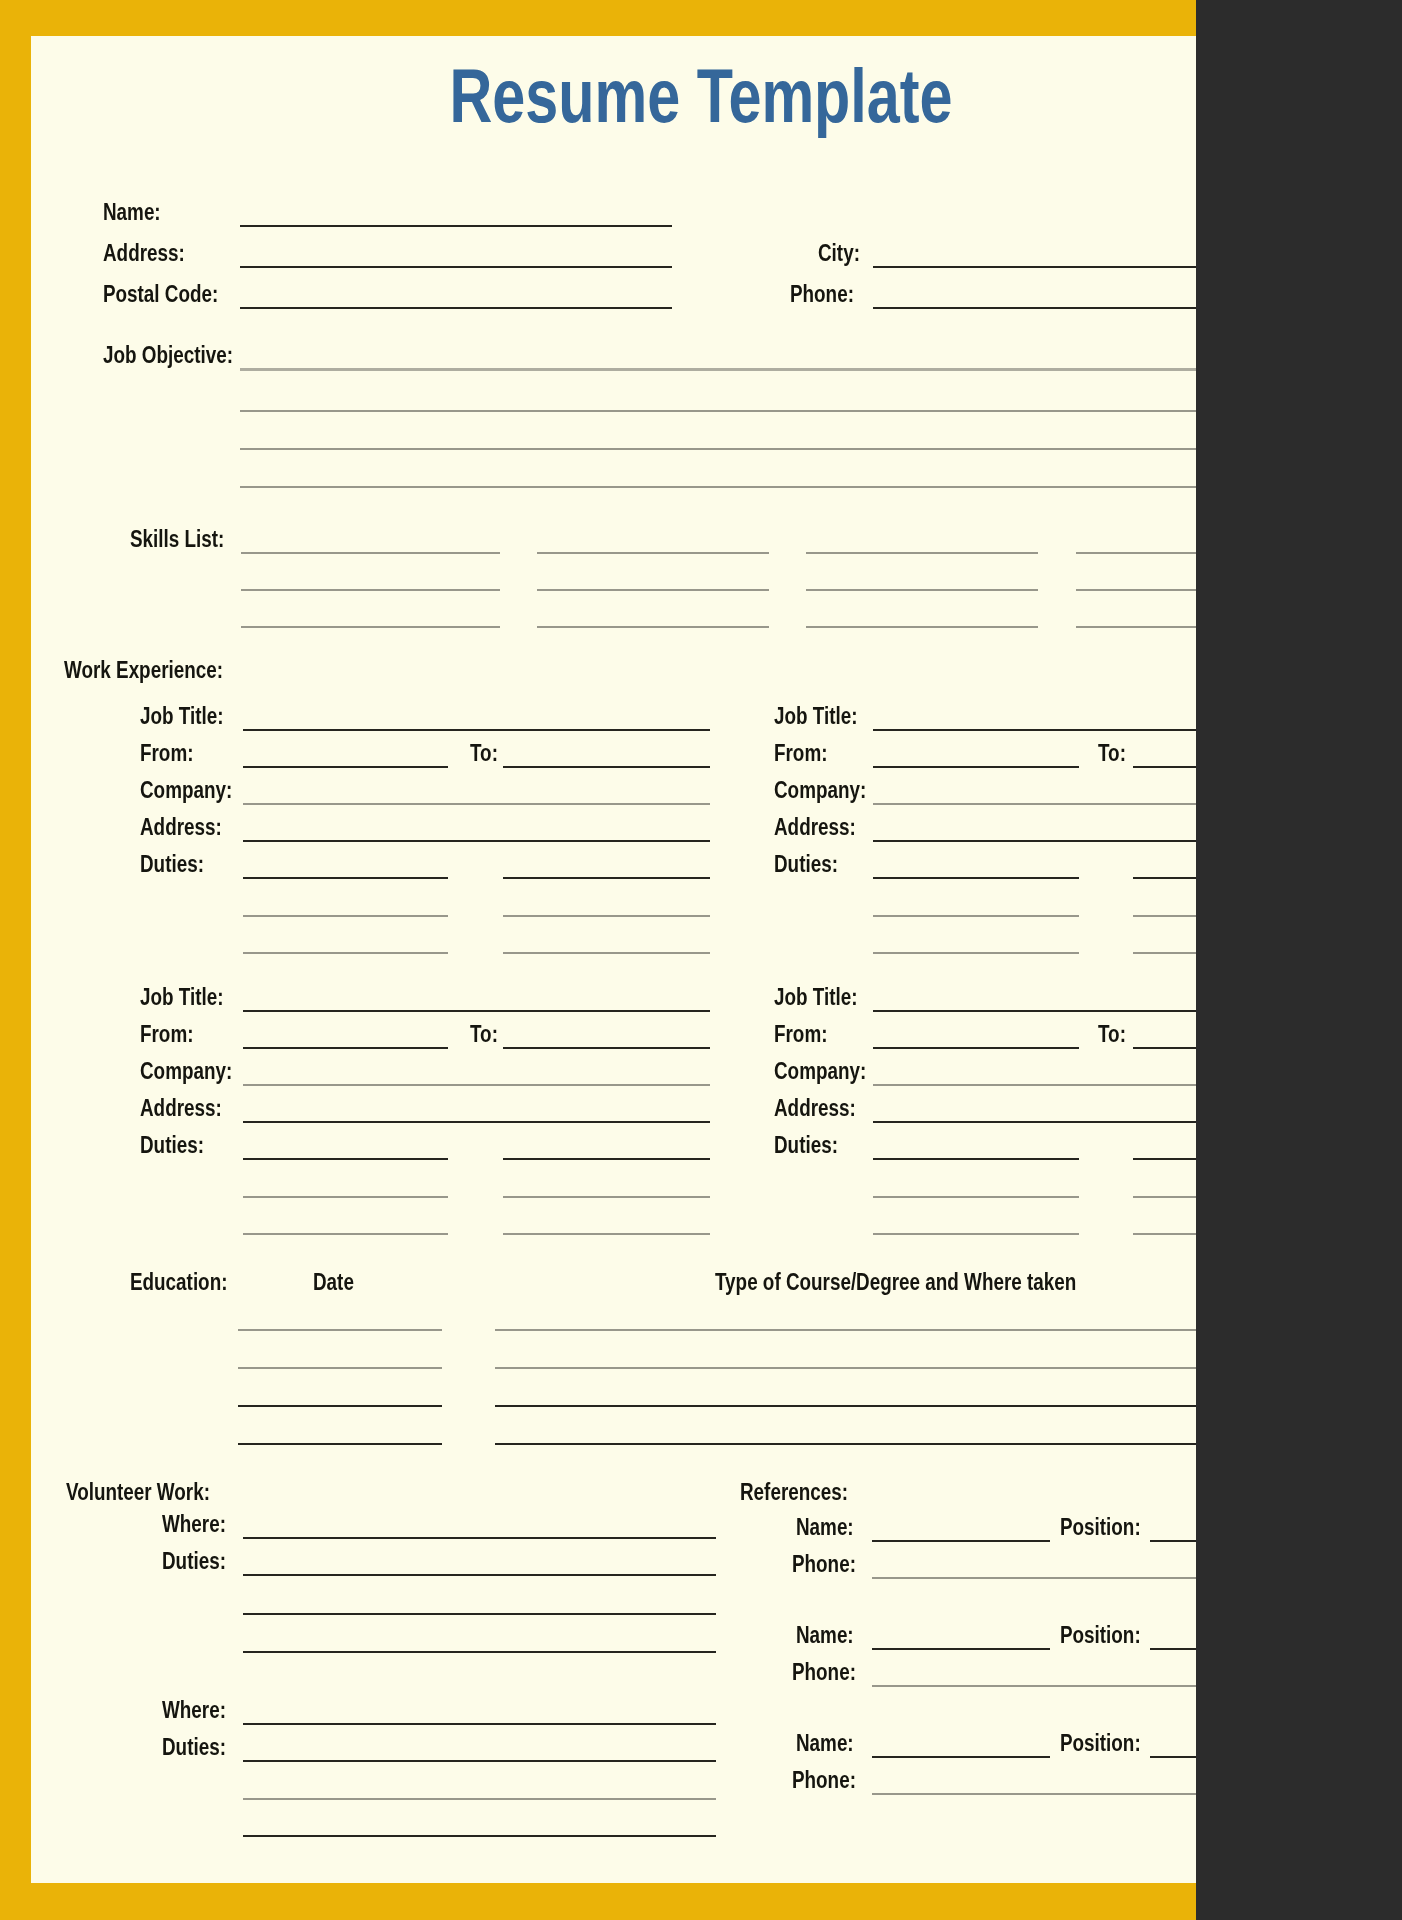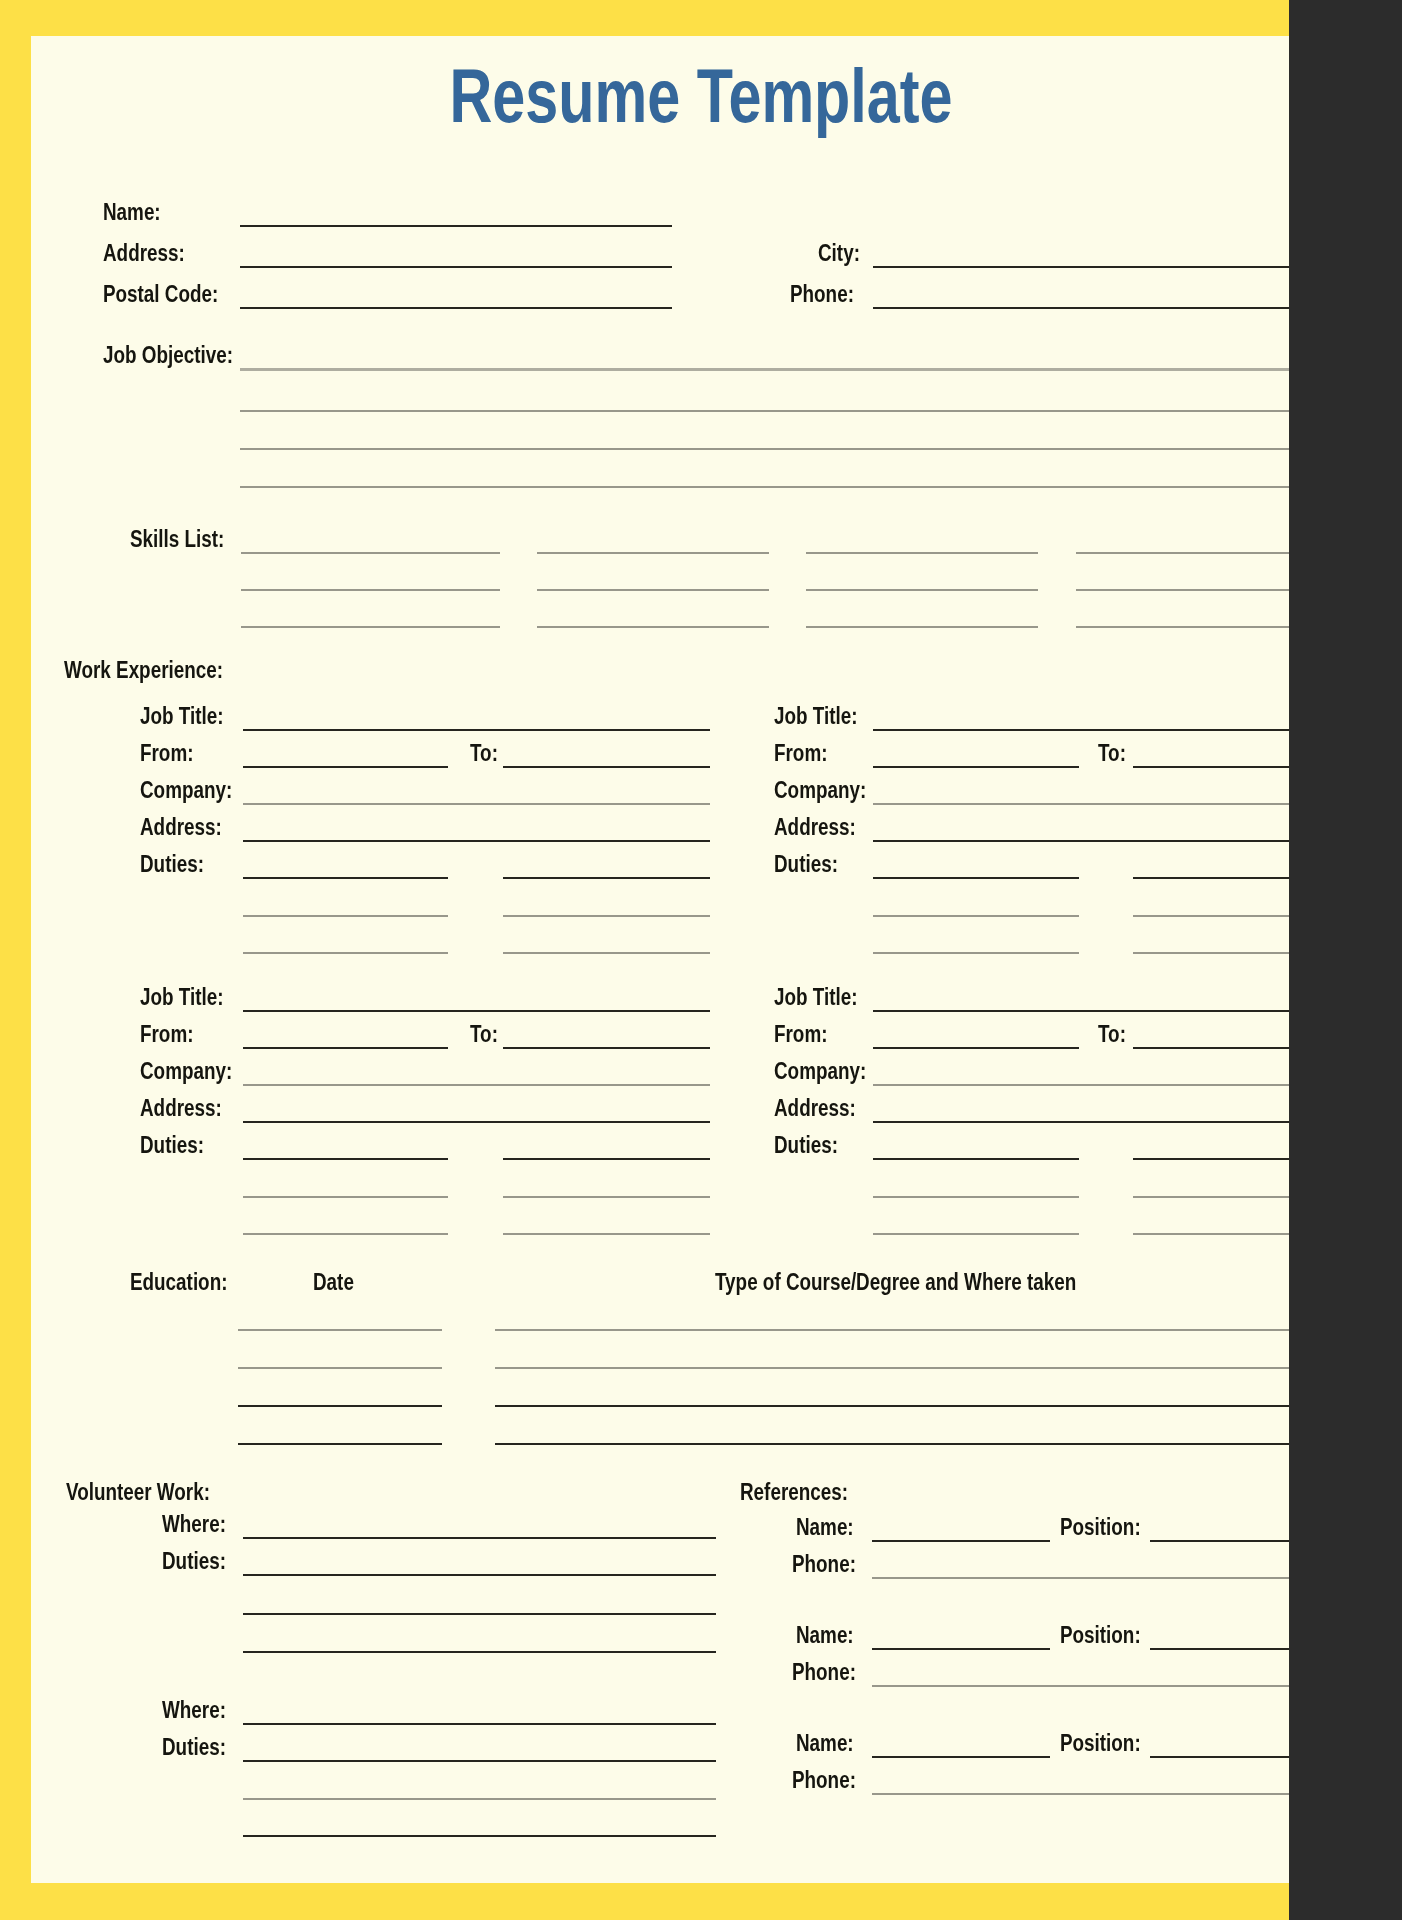--- a/index.html
+++ b/index.html
@@ -1,19 +1,19 @@
 <!DOCTYPE html>
 <html><head>
 <meta charset="utf-8">
 <style>
   html,body{margin:0;padding:0;background:#2c2c2c;}
   #canvas{
     position:relative;
-    width:1289px;height:1920px;
-    background:#fde047;
+    width:1196px;height:1920px;
+    background:#eab308;
     overflow:hidden;
     font-family:"Liberation Sans", sans-serif;
   }
   #page{
     position:absolute;left:31px;top:36px;width:1340px;height:1847px;
     background:#FDFCE9;
   }
   #doc-title{
     position:absolute;left:0;top:52px;width:1402px;
     text-align:center;

